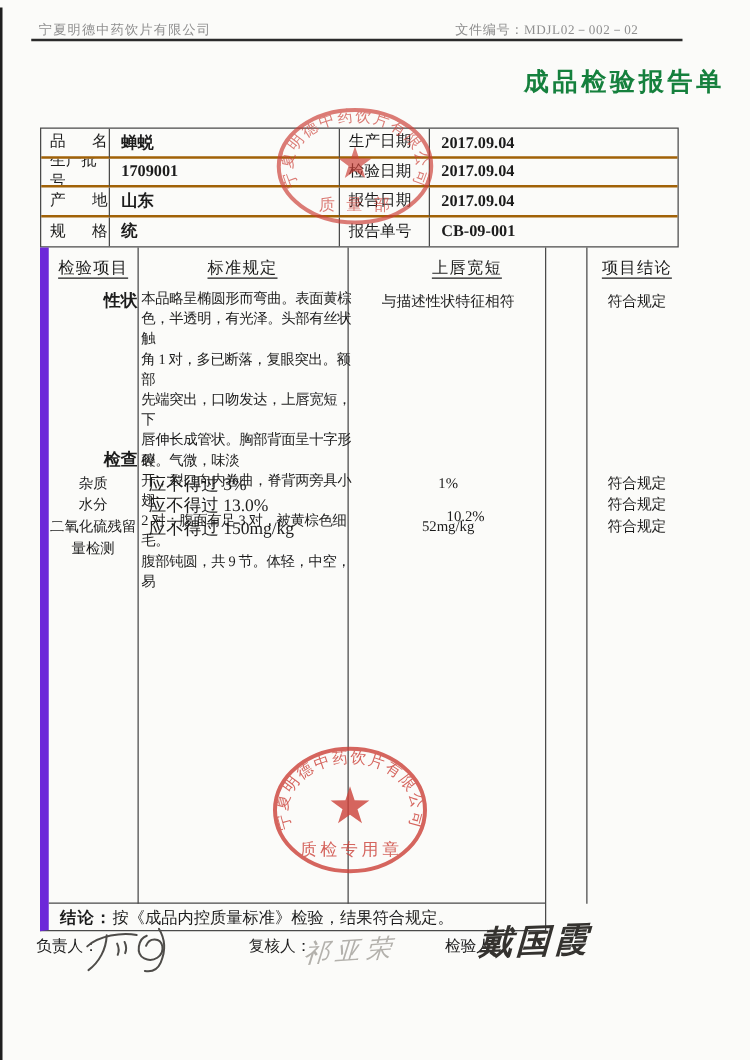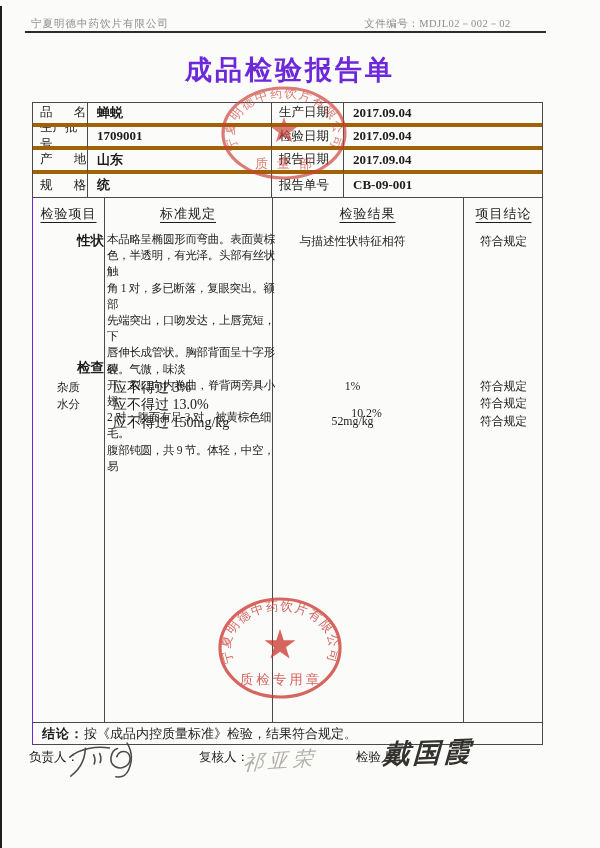--- a/index.html
+++ b/index.html
@@ -10,37 +10,37 @@
     font-family:"Liberation Serif","DejaVu Serif",serif;
     color:#1c1c1c;
   }
   .edge-left { position:absolute; left:0; top:6px; width:2px; height:842px; background:#1f1f1f; }
 
   
   .hdr-company { position:absolute; left:31px; top:17px; font-size:10.5px; color:#8f8f8f; letter-spacing:1px; }
   .hdr-docno  { position:absolute; left:330px; top:17px; width:215px; text-align:center; font-size:10.5px; color:#8f8f8f; letter-spacing:0.5px; }
   .hdr-rule   { position:absolute; left:25px; top:31px; width:521px; height:2px; background:#2b2b2b; }
 
-  .report-title { position:absolute; left:0; top:52px; width:580px; text-align:center;
-    font-size:27px; font-weight:bold; letter-spacing:3px; color:#6d28d9; }
+  .report-title { position:absolute; left:0; top:52px; width:580px; text-align:right;
+    font-size:20px; font-weight:bold; letter-spacing:3px; color:#15803d; }
 
   
   .info-table { position:absolute; left:32px; top:102px; width:511px; height:96px;
     border:1px solid #4a4a4a; display:grid;
     grid-template-columns:55px 184px 72px 1fr; grid-template-rows:repeat(4,1fr); }
-  .it-cell { border-right:1px solid #4a4a4a; border-bottom:4px solid #a16207;
+  .it-cell { border-right:1px solid #4a4a4a; border-bottom:2px solid #a16207;
     display:flex; align-items:center; font-size:12.5px; padding-left:7px; overflow:hidden; }
   .it-cell.no-r { border-right:none; }
   .it-cell.no-b { border-bottom:none; }
   .it-cell.val { font-weight:bold; font-size:13px; padding-left:9px; }
   .sp-label { word-spacing:18px; }
 
   
-  .main-table { position:absolute; left:32px; top:198px; width:511px; height:547px;
-    border-left:1px solid #6d28d9; border-right:1px solid #4a4a4a; border-bottom:1px solid #4a4a4a; }
+  .main-table { position:absolute; left:32px; top:198px; width:405px; height:547px;
+    border-left:7px solid #6d28d9; border-right:1px solid #4a4a4a; border-bottom:1px solid #4a4a4a; }
   .vline { position:absolute; top:0; width:1px; height:525px; background:#4a4a4a; }
   .v1 { left:71px; } .v2 { left:239px; } .v3 { left:430px; }
   .mt-head { position:absolute; top:7px; font-size:13px; text-align:center;
     text-decoration:underline; text-underline-offset:4px; letter-spacing:1px; }
   .h1 { left:0;   width:71px; }
   .h2 { left:71px;  width:168px; }
   .h3 { left:239px; width:191px; }
   .h4 { left:430px; width:81px; }
 
   .item-label { position:absolute; left:0; width:71px; text-align:right; font-weight:bold; font-size:13.5px; }
@@ -106,21 +106,21 @@
     <div class="it-cell val no-r no-b">CB-09-001</div>
   </div>
 
   <div class="main-table">
     <div class="vline v1"></div>
     <div class="vline v2"></div>
     <div class="vline v3"></div>
 
     <div class="mt-head h1">检验项目</div>
     <div class="mt-head h2">标准规定</div>
-    <div class="mt-head h3">检验结果</div>
+    <div class="mt-head h3">上唇宽短</div>
     <div class="mt-head h4">项目结论</div>
 
     <div class="item-label" style="top:34px;">性状</div>
     <div class="std-para" style="top:33px;">本品略呈椭圆形而弯曲。表面黄棕
 色，半透明，有光泽。头部有丝状触
 角 1 对，多已断落，复眼突出。额部
 先端突出，口吻发达，上唇宽短，下
 唇伸长成管状。胸部背面呈十字形裂
 开，裂口向内卷曲，脊背两旁具小翅
 2 对；腹面有足 3 对，被黄棕色细毛。
@@ -134,20 +134,22 @@
     <div class="item-sub" style="top:181px;">杂质</div>
     <div class="std-line" style="top:181px;">应不得过 3%</div>
     <div class="res-cell" style="top:181px;">1%</div>
     <div class="con-cell" style="top:181px;">符合规定</div>
 
     <div class="item-sub" style="top:198px;">水分</div>
     <div class="std-line" style="top:198px;">应不得过 13.0%</div>
     <div class="res-cell" style="top:208px;padding-left:28px;">10.2%</div>
     <div class="con-cell" style="top:198px;">符合规定</div>
 
+    <div class="item-sub" style="top:216px;">二氧化硫残留
+量检测</div>
     <div class="std-line" style="top:216px;">应不得过 150mg/kg</div>
     <div class="res-cell" style="top:216px;">52mg/kg</div>
     <div class="con-cell" style="top:216px;">符合规定</div>
 
     <div class="concl-row">
       <b>结论：</b>
       <span>按《成品内控质量标准》检验，结果符合规定。</span>
     </div>
   </div>
 

